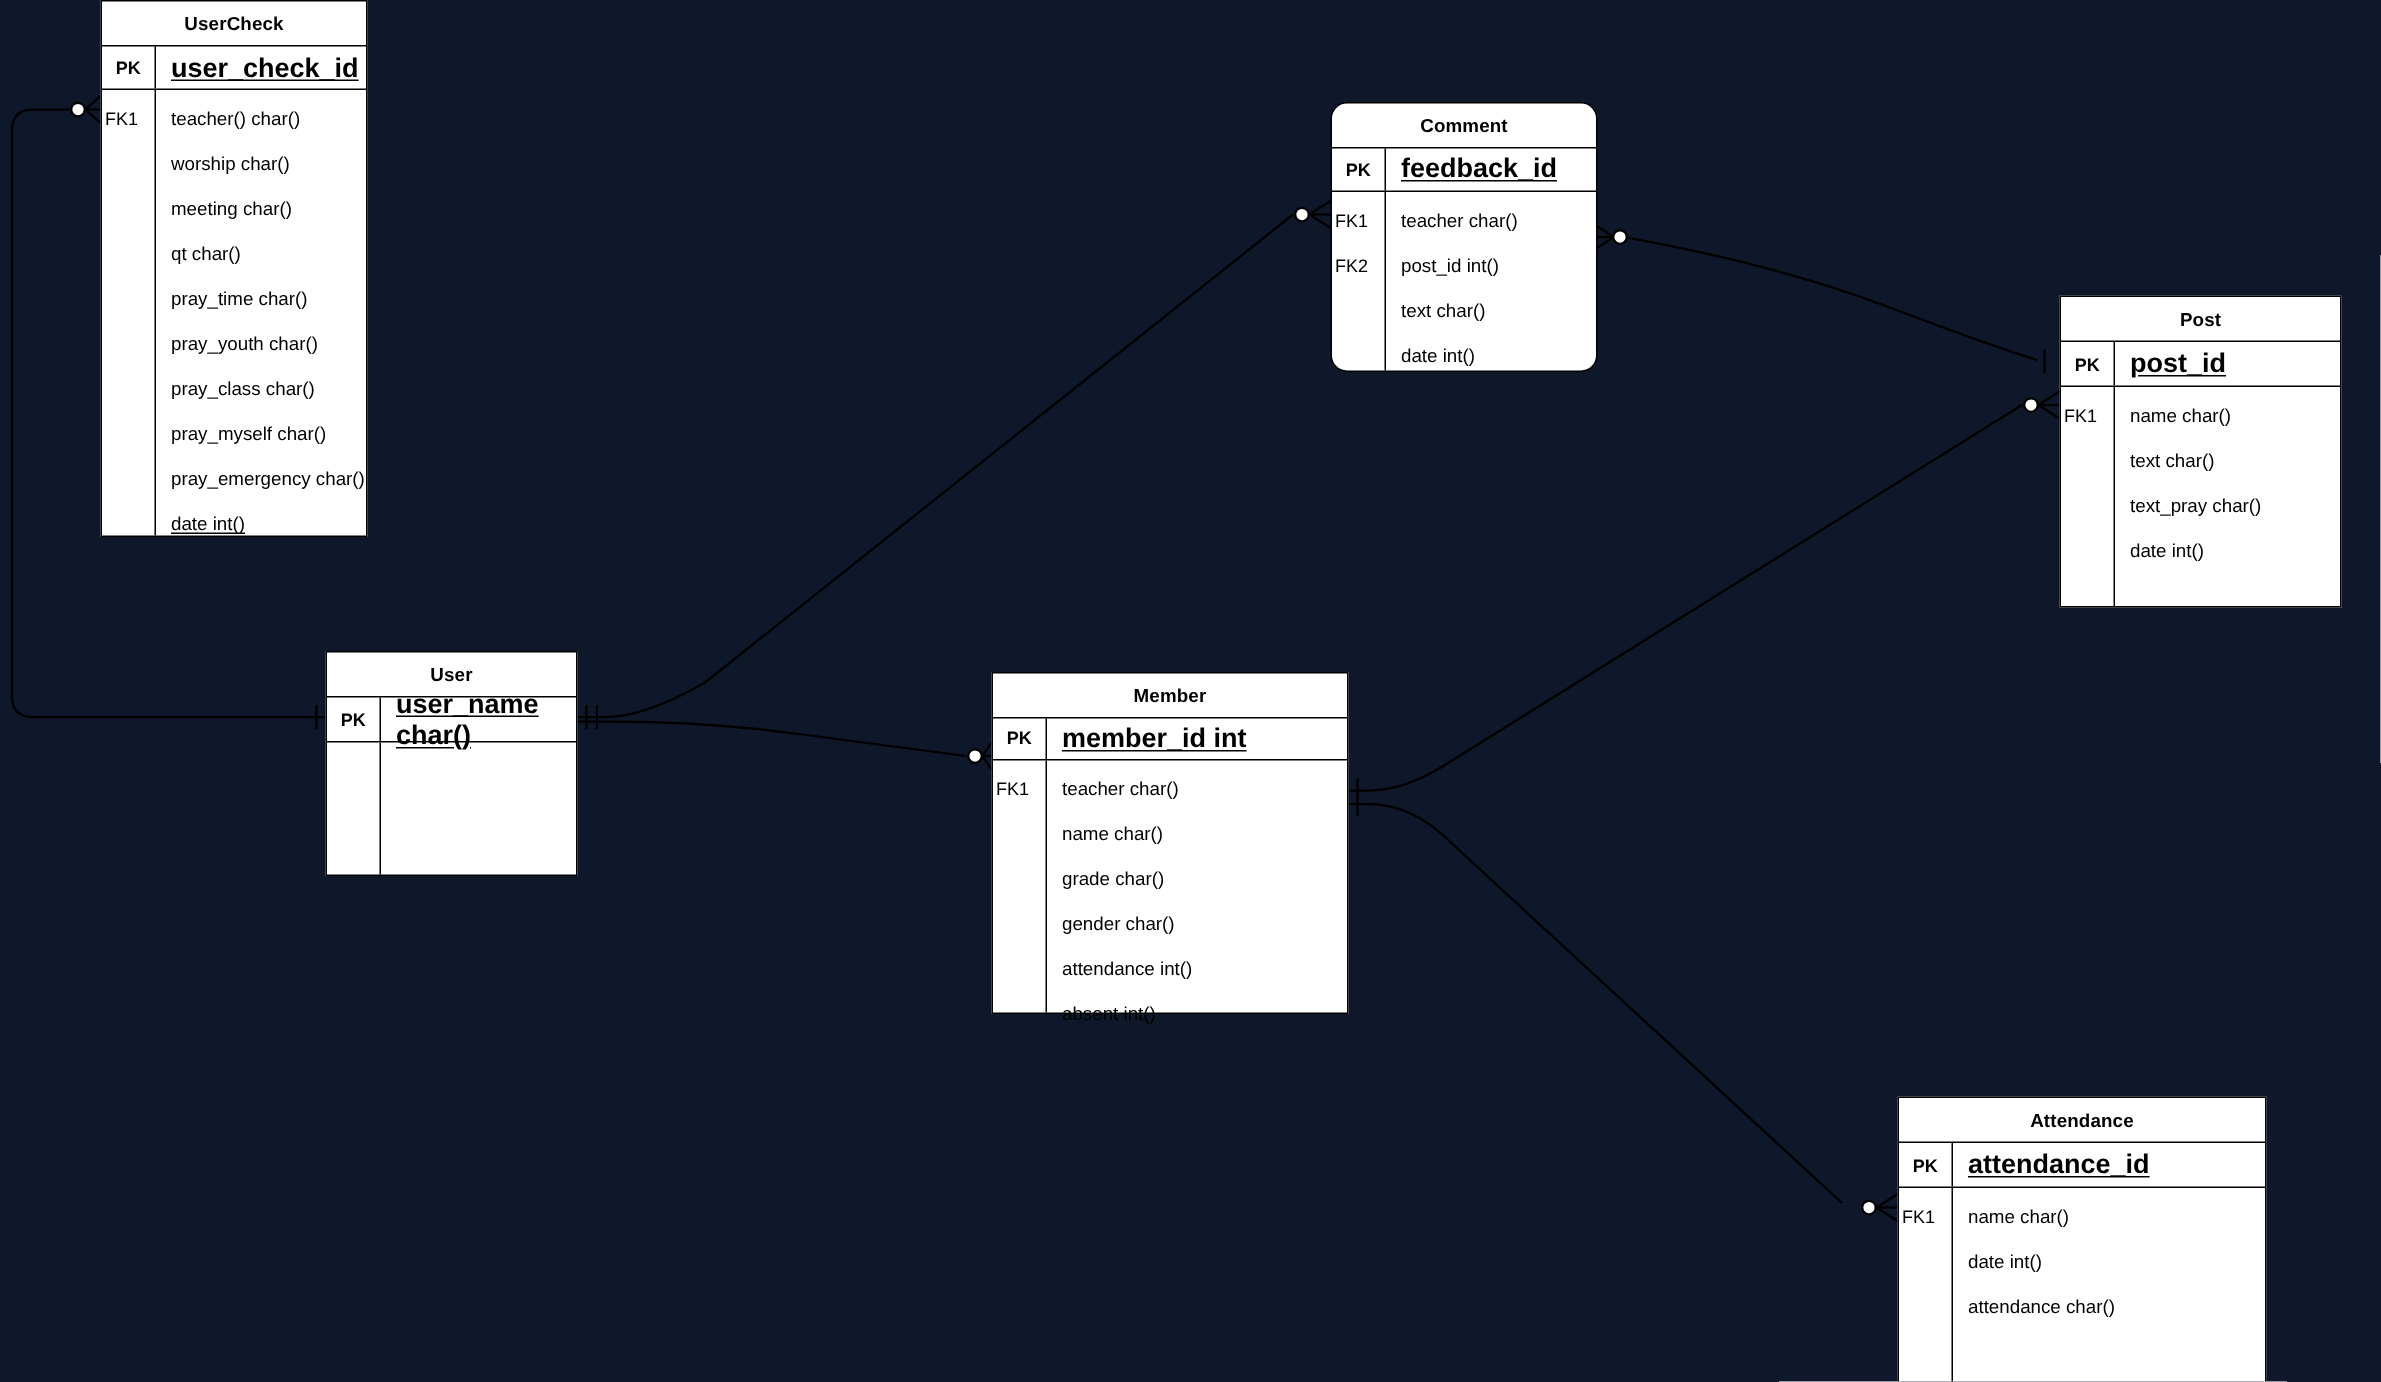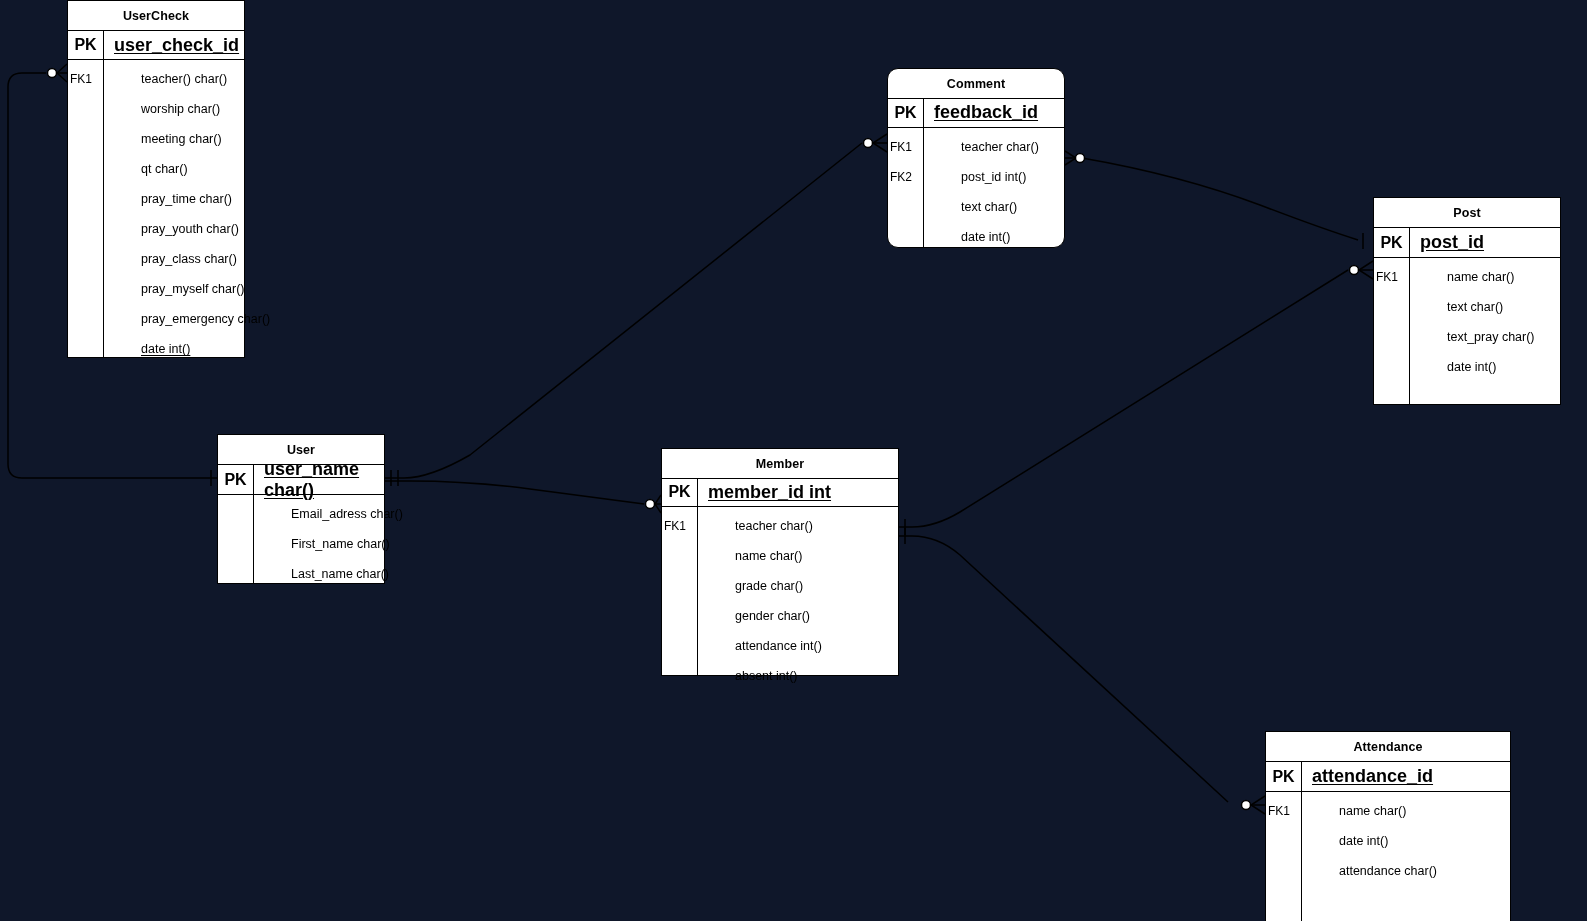--- a/index.html
+++ b/index.html
@@ -53,42 +53,41 @@
     border-bottom: 1.6px solid #000000;
   }
   .key-col {
     box-sizing: border-box;
     width: 36px;
     flex: 0 0 36px;
     border-right: 1.6px solid #000000;
     display: flex;
     align-items: center;
     justify-content: center;
-    font-size: 16px;
+    font-size: 12px;
     font-weight: bold;
     color: #000000;
   }
   .pk-name {
     flex: 1 1 auto;
     display: flex;
     align-items: center;
     padding-left: 10px;
     font-size: 18px;
     font-weight: bold;
     color: #000000;
   }
   .pk-name span {
     text-decoration: underline;
     text-underline-offset: 2px;
   }
   .body-rows {
     display: flex;
     flex: 1 1 auto;
     min-height: 0;
-    gap: 27px;
   }
   .fk-col {
     box-sizing: border-box;
     width: 36px;
     flex: 0 0 36px;
     border-right: 1.6px solid #000000;
     padding-top: 4px;
   }
   .fk-label {
     height: 30px;
@@ -278,25 +277,20 @@
   <div class="entity" id="ent-user">
     <div class="ent-title">User</div>
     <div class="pk-row">
       <div class="key-col">PK</div>
       <div class="pk-name">
           <span>user_name char()</span>
         </div>
     </div>
     <div class="body-rows">
       <div class="fk-col"></div>
-      <div class="attr-col">
-        <div class="attr"><span>Email_adress char()</span></div>
-        <div class="attr"><span>First_name char()</span></div>
-        <div class="attr"><span>Last_name char()</span></div>
-      </div>
     </div>
   </div>
 
   <div class="entity" id="ent-member">
     <div class="ent-title">Member</div>
     <div class="pk-row">
       <div class="key-col">PK</div>
       <div class="pk-name">
           <span>member_id int</span>
         </div>

